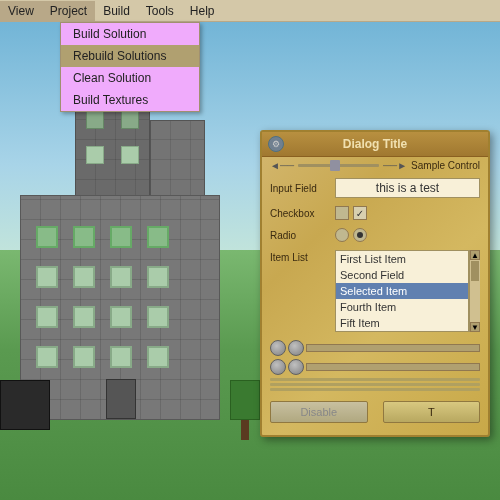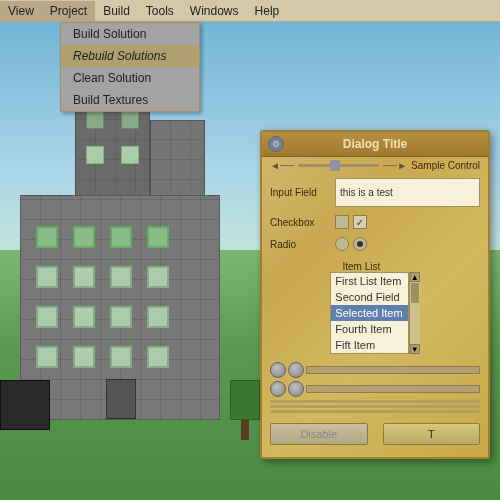--- a/index.html
+++ b/index.html
@@ -59,38 +59,37 @@
 
     .menu-item:hover, .menu-item.active {
       background: #b8a888;
     }
 
     
     #project-dropdown {
       position: absolute;
       top: 22px;
       left: 60px;
-      background: #a3a3a3;
+      background: #f0abfc;
       border: 1px solid #a09070;
       box-shadow: 2px 2px 4px rgba(0,0,0,0.3);
       z-index: 200;
       min-width: 140px;
     }
 
     .dropdown-item {
       padding: 4px 12px;
       cursor: pointer;
       color: #222;
       font-size: 12px;
       white-space: nowrap;
     }
 
     .dropdown-item.highlighted {
       background: #b0a070;
-      font-style: italic;
     }
 
     
     #dialog-panel {
       position: absolute;
       top: 130px;
       right: 10px;
       width: 230px;
       background: linear-gradient(135deg, #d4b870 0%, #c8a850 30%, #d4b860 60%, #c8a848 100%);
       border: 2px solid #a08030;
@@ -161,24 +160,25 @@
       background: #a09060;
       border-radius: 1px;
       margin: 0 4px;
       position: relative;
     }
 
     
     .text-input {
       background: #f8f0d8;
       border: 1px solid #a09060;
-      padding: 8px 4px;
-      font-size: 10px;
+      padding: 2px 4px;
+      font-size: 12px;
       color: #333;
       width: 100%;
+      text-align: center;
     }
 
     
     .checkbox-group {
       display: flex;
       gap: 4px;
       align-items: center;
     }
 
     .cb-box {
@@ -408,21 +408,20 @@
     <div style="width:30px;height:40px;background:#3a7a30;border:1px solid #2a6020;"></div>
     <div style="width:8px;height:20px;background:#5a3a20;margin:0 auto;"></div>
   </div>
 </div>
 
 <div id="menubar">
   <div class="menu-item">View</div>
   <div class="menu-item active">Project</div>
   <div class="menu-item">Build</div>
   <div class="menu-item">Tools</div>
-  <div class="menu-item">Windows</div>
   <div class="menu-item">Help</div>
 </div>
 
 <div id="project-dropdown">
   <div class="dropdown-item">Build Solution</div>
   <div class="dropdown-item highlighted">Rebuild Solutions</div>
   <div class="dropdown-item">Clean Solution</div>
   <div class="dropdown-item">Build Textures</div>
 </div>
 
@@ -459,21 +458,21 @@
   </div>
 
   <div class="dialog-row">
     <span class="dialog-label">Radio</span>
     <div class="radio-group">
       <div class="radio-btn"></div>
       <div class="radio-btn radio-selected"></div>
     </div>
   </div>
 
-  <div class="dialog-row" style="align-items:center;flex-direction:column;">
+  <div class="dialog-row" style="align-items:flex-start;">
     <span class="dialog-label" style="padding-top:2px;">Item List</span>
     <div style="flex:1;">
       <div class="list-with-scroll">
         <div class="list-box">
           <div class="list-item">First List Item</div>
           <div class="list-item">Second Field</div>
           <div class="list-item selected">Selected Item</div>
           <div class="list-item">Fourth Item</div>
           <div class="list-item">Fift Item</div>
         </div>

